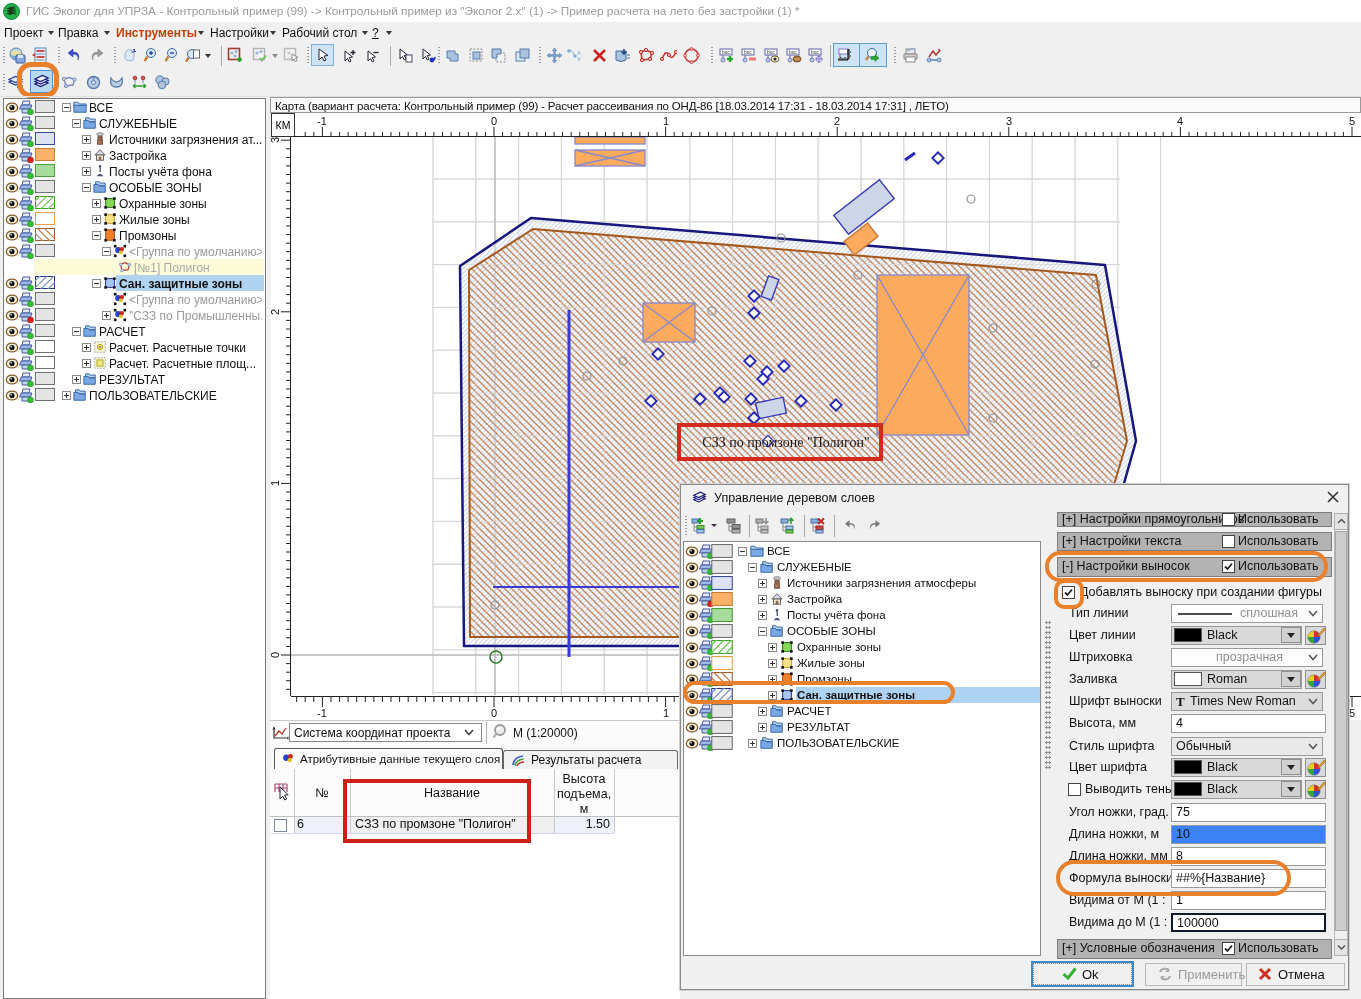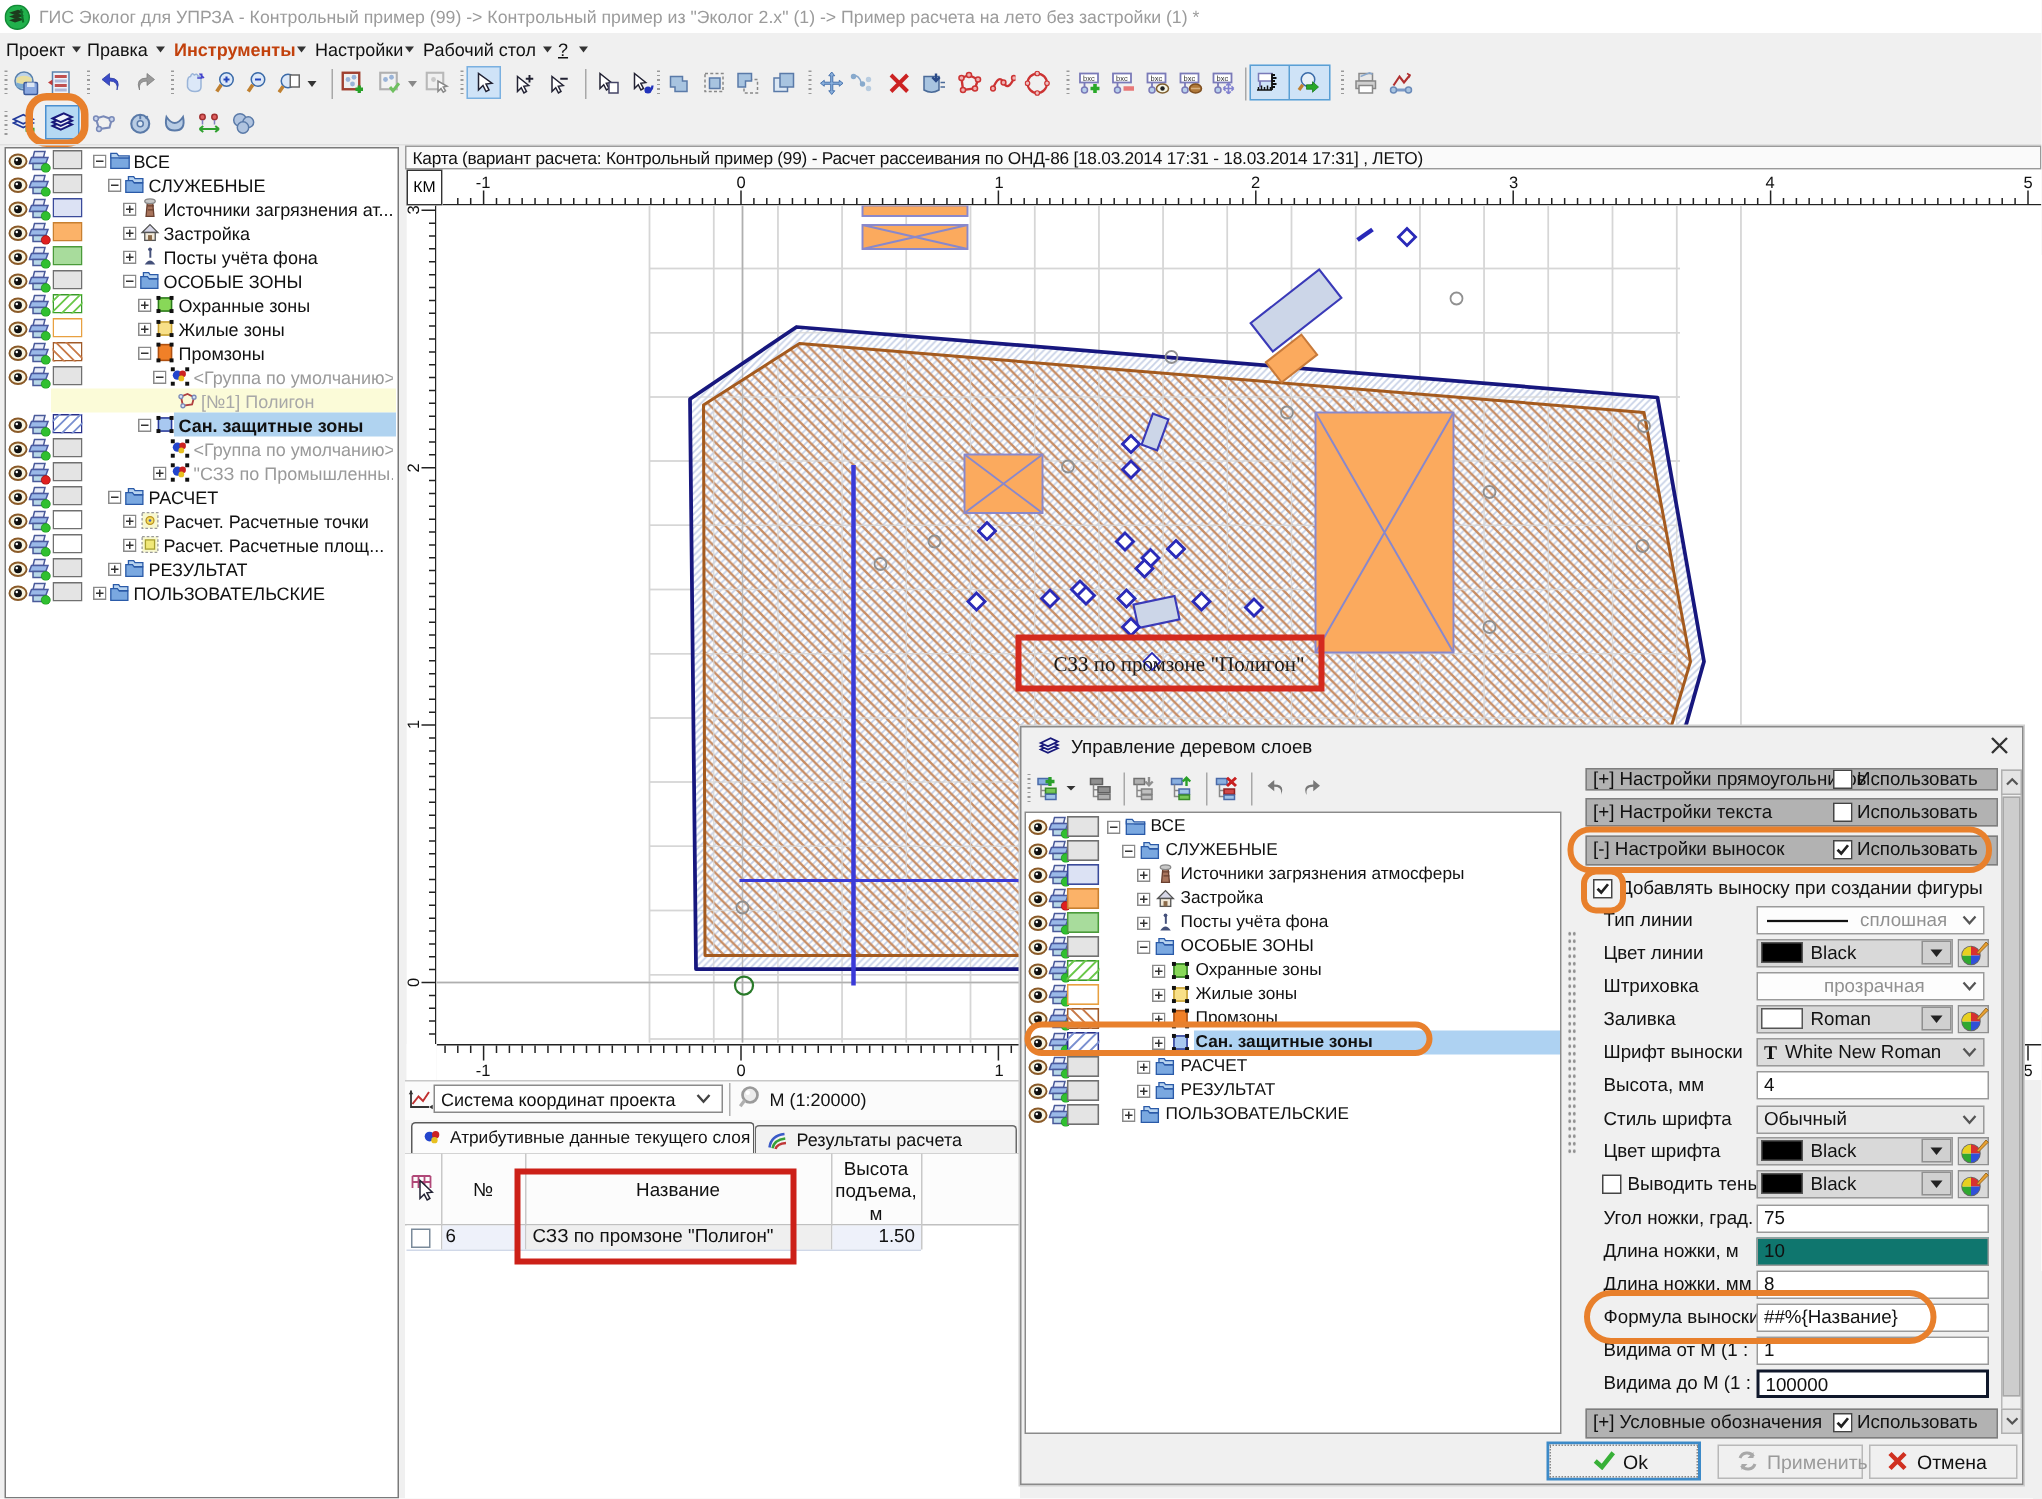--- a/index.html
+++ b/index.html
@@ -1770,21 +1770,21 @@
 <path d="M9 17 A6 6 0 0 1 3 11 L9 11 Z" fill="#30a830"></path>
 <path d="M3 11 A6 6 0 0 1 9 5 L9 11 Z" fill="#e8d020"></path>
 <path d="M13 9 L19 2 l1.5 1.5 L14 10 Z" fill="#e8a030" stroke="#906018" stroke-width=".6"></path>
 </svg>
 <div class="abs" style="left:1069px;top:694px;font-size:12.5px;color:#111;">Шрифт выноски</div>
 <div class="abs" style="left:1171px;top:692px;width:152px;height:19px;background:#dcdcdc;border:1px solid #9a9a9a;"></div>
 <svg class="abs" style="left:1308px;top:698px" width="10" height="7" viewBox="0 0 10 7">
       <path d="M1 1 L5 5.5 L9 1" stroke="#555" stroke-width="1.5" fill="none"></path>
     </svg>
 <div class="abs" style="left:1176px;top:694px;font-size:13px;color:#111;font-family:'Liberation Serif',serif;font-weight:bold;">T</div>
-    <div class="abs" style="left:1190px;top:694px;font-size:12.5px;color:#111;">White New Roman</div>
+    <div class="abs" style="left:1190px;top:694px;font-size:12.5px;color:#111;">Times New Roman</div>
 <div class="abs" style="left:1069px;top:716px;font-size:12.5px;color:#111;">Высота, мм</div>
 <div class="abs" style="left:1171px;top:714px;width:155px;height:19px;background:#fff;border:1px solid #9a9a9a;font-size:12.5px;color:#111;padding:1px 0 0 4px;">4</div>
 <div class="abs" style="left:1069px;top:739px;font-size:12.5px;color:#111;">Стиль шрифта</div>
 <div class="abs" style="left:1171px;top:737px;width:152px;height:19px;background:#e9e9e9;border:1px solid #9a9a9a;"></div>
 <svg class="abs" style="left:1308px;top:743px" width="10" height="7" viewBox="0 0 10 7">
       <path d="M1 1 L5 5.5 L9 1" stroke="#555" stroke-width="1.5" fill="none"></path>
     </svg>
 <div class="abs" style="left:1176px;top:739px;font-size:12.5px;color:#111;">Обычный</div>
 <div class="abs" style="left:1069px;top:760px;font-size:12.5px;color:#111;text-align:right;">Цвет шрифта</div>
 <div class="abs" style="left:1171px;top:758px;width:131px;height:19px;background:#d9d9d9;border:1px solid #9a9a9a;"></div>
@@ -1813,21 +1813,21 @@
 <circle cx="9" cy="11" r="6" fill="#e8e8e8" stroke="#666"></circle>
 <path d="M9 5 A6 6 0 0 1 15 11 L9 11 Z" fill="#d83030"></path>
 <path d="M15 11 A6 6 0 0 1 9 17 L9 11 Z" fill="#3050d8"></path>
 <path d="M9 17 A6 6 0 0 1 3 11 L9 11 Z" fill="#30a830"></path>
 <path d="M3 11 A6 6 0 0 1 9 5 L9 11 Z" fill="#e8d020"></path>
 <path d="M13 9 L19 2 l1.5 1.5 L14 10 Z" fill="#e8a030" stroke="#906018" stroke-width=".6"></path>
 </svg>
 <div class="abs" style="left:1069px;top:805px;font-size:12.5px;color:#111;">Угол ножки, град.</div>
 <div class="abs" style="left:1171px;top:803px;width:155px;height:19px;background:#fff;border:1px solid #9a9a9a;font-size:12.5px;color:#111;padding:1px 0 0 4px;">75</div>
 <div class="abs" style="left:1069px;top:827px;font-size:12.5px;color:#111;">Длина ножки, м</div>
-<div class="abs" style="left:1171px;top:825px;width:155px;height:19px;background:#0f766e;border:1px solid #9a9a9a;font-size:12.5px;color:#111;padding:1px 0 0 4px;">10</div>
+<div class="abs" style="left:1171px;top:825px;width:155px;height:19px;background:#3b82f6;border:1px solid #9a9a9a;font-size:12.5px;color:#111;padding:1px 0 0 4px;">10</div>
 <div class="abs" style="left:1069px;top:849px;font-size:12.5px;color:#111;">Длина ножки, мм</div>
 <div class="abs" style="left:1171px;top:847px;width:155px;height:19px;background:#fff;border:1px solid #9a9a9a;font-size:12.5px;color:#111;padding:1px 0 0 4px;">8</div>
 <div class="abs" style="left:1069px;top:871px;font-size:12.5px;color:#111;">Формула выноски</div>
 <div class="abs" style="left:1171px;top:869px;width:155px;height:19px;background:#fff;border:1px solid #9a9a9a;font-size:12.5px;color:#111;padding:1px 0 0 4px;">##%{Название}</div>
 <div class="abs" style="left:1069px;top:893px;font-size:12.5px;color:#111;">Видима от М (1 :</div>
 <div class="abs" style="left:1171px;top:891px;width:155px;height:19px;background:#fff;border:1px solid #9a9a9a;font-size:12.5px;color:#111;padding:1px 0 0 4px;">1</div>
 <div class="abs" style="left:1069px;top:915px;font-size:12.5px;color:#111;">Видима до М (1 :</div>
 <div class="abs" style="left:1171px;top:913px;width:155px;height:19px;background:#fff;border:2px solid #0f172a;font-size:12.5px;color:#111;padding:1px 0 0 4px;">100000</div>
 <div class="abs" style="left:1057px;top:939px;width:275px;height:20px;background:#b2b2b2;border:1px solid #7e7e7e;"></div>
 <div class="abs" style="left:1062px;top:941px;font-size:12.5px;color:#111;">[+] Условные обозначения</div>

